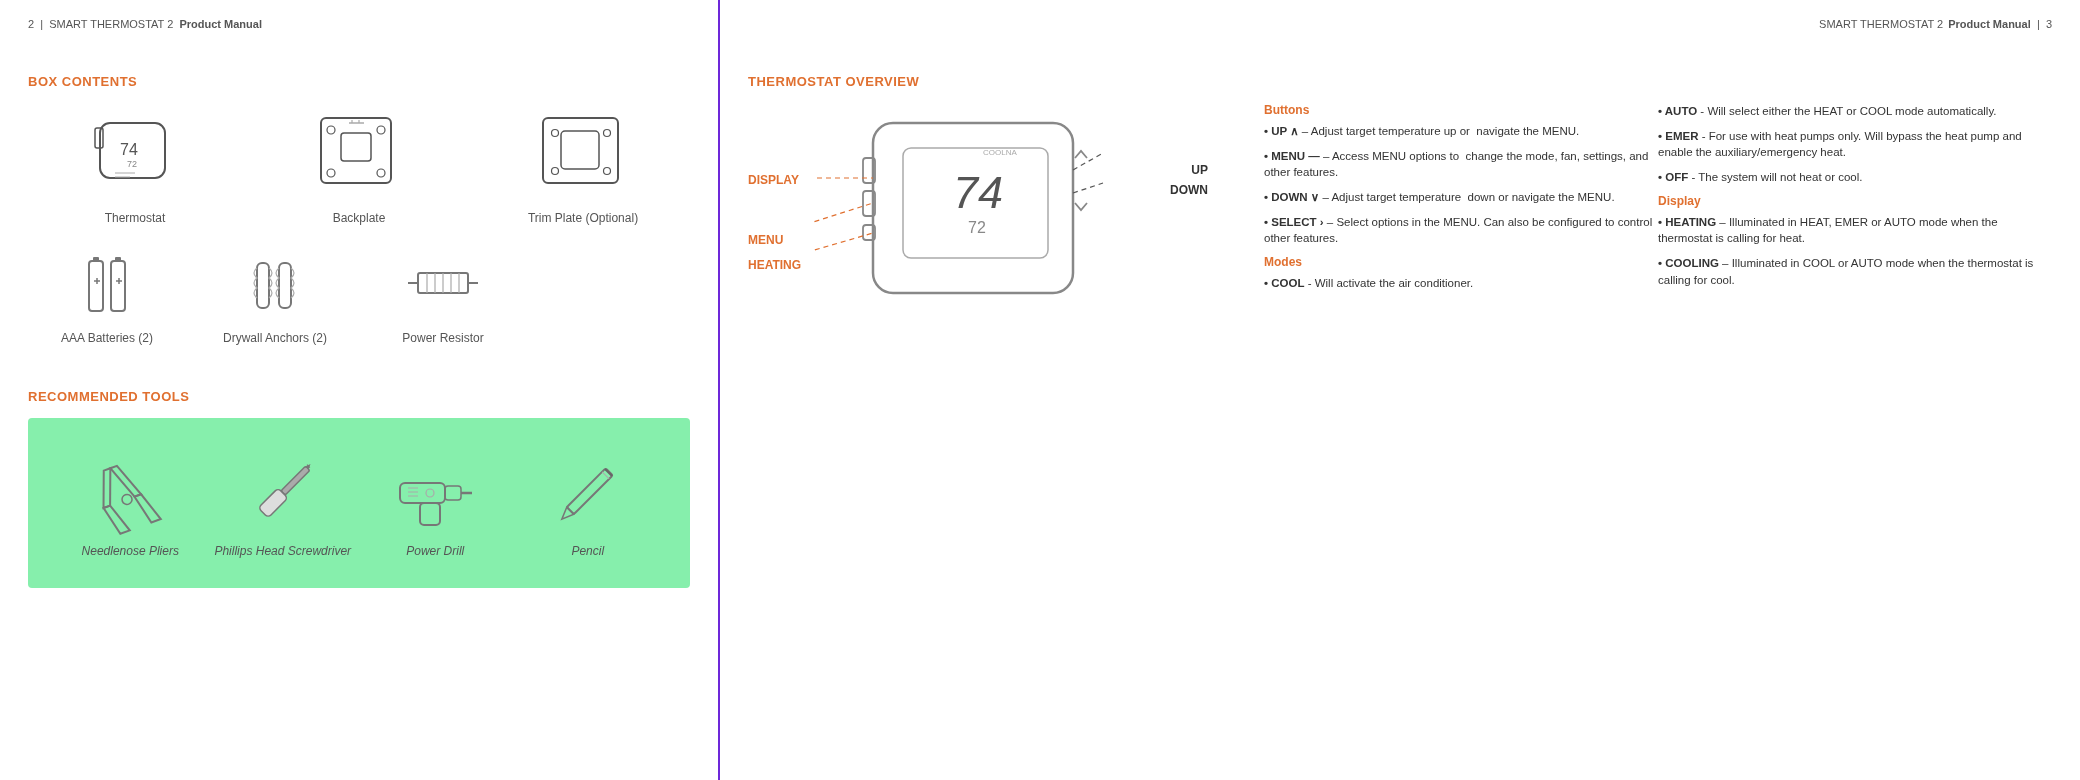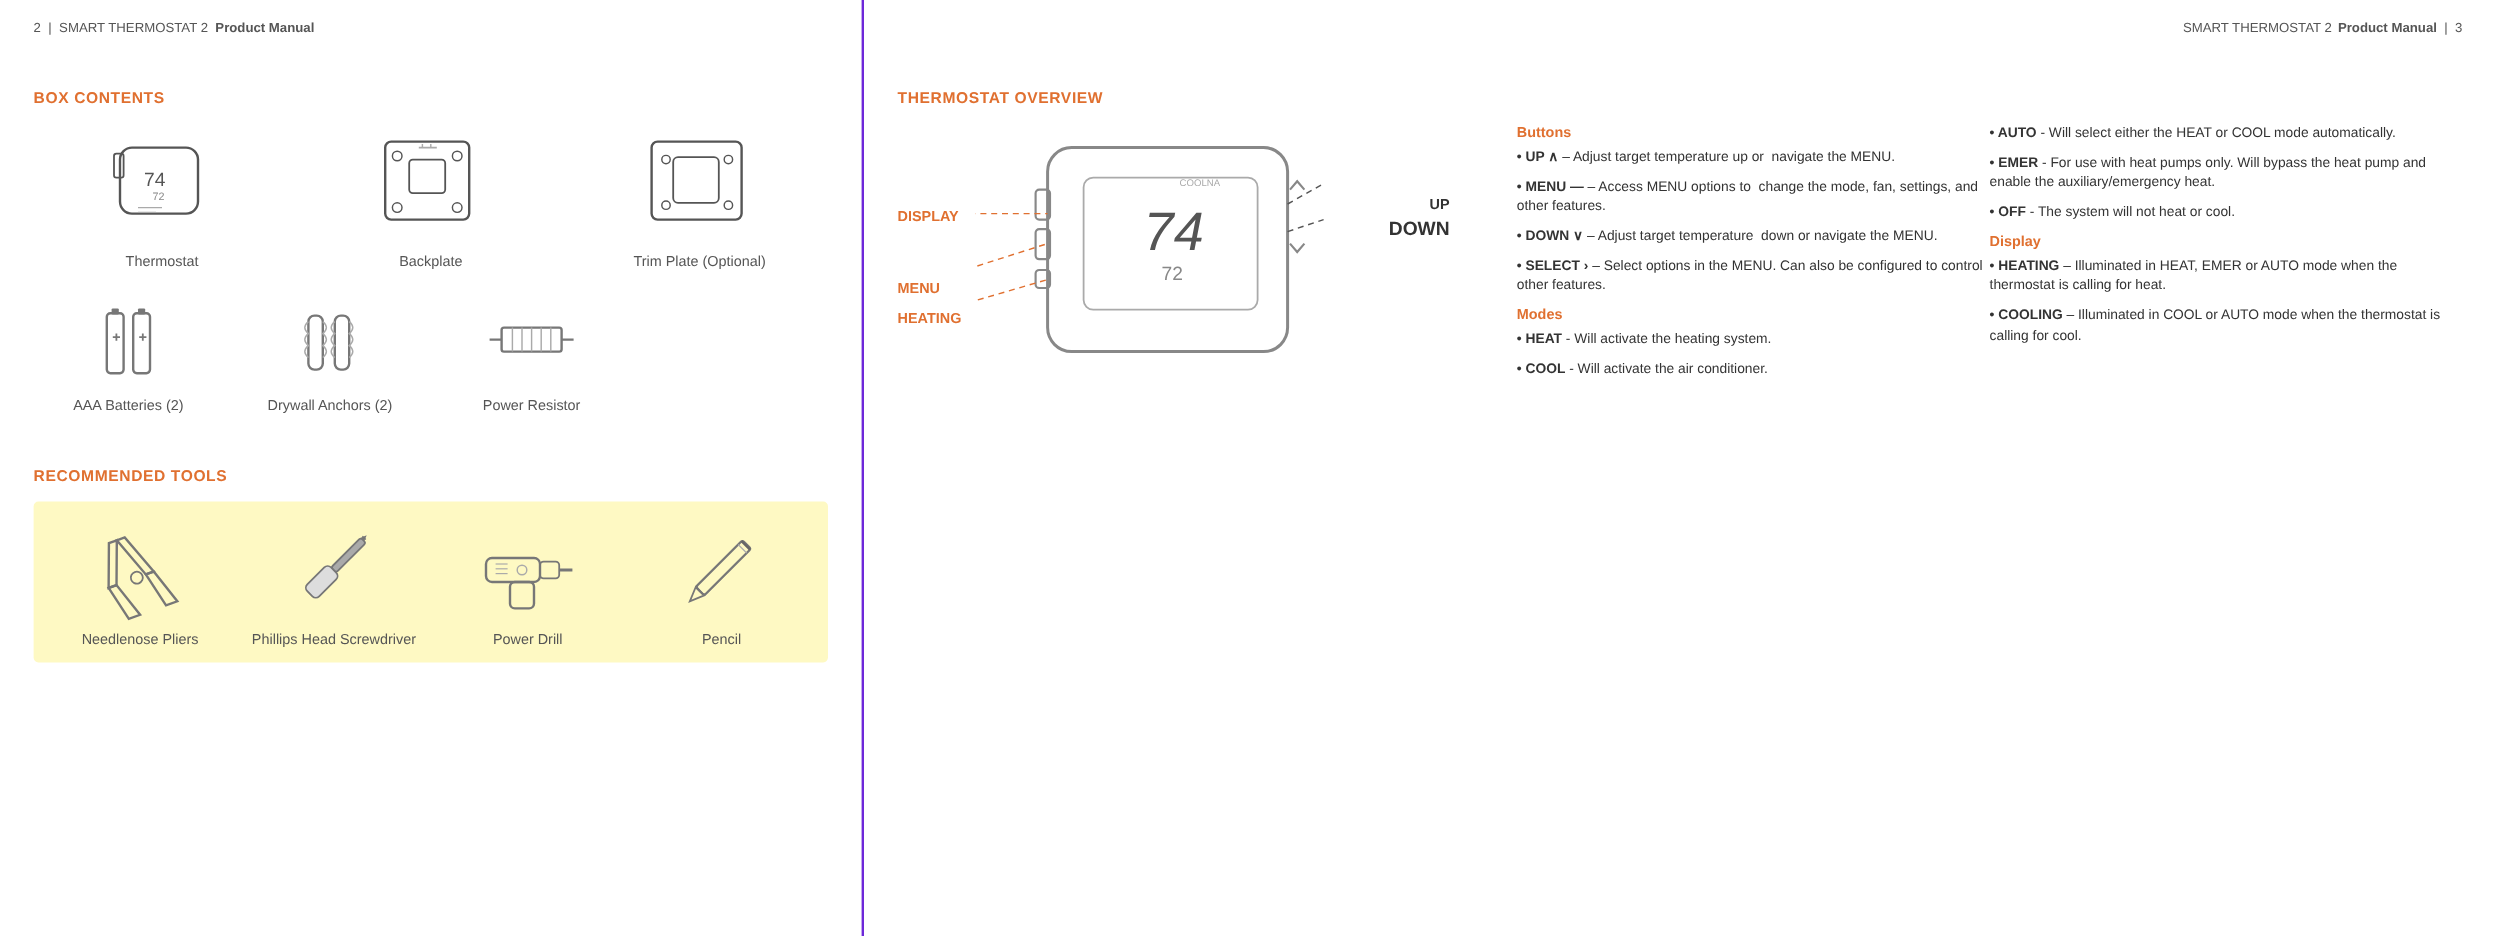--- a/index.html
+++ b/index.html
@@ -60,23 +60,24 @@
       text-align: center;
     }
     .small-items-grid {
       display: grid;
       grid-template-columns: repeat(4, 1fr);
       gap: 10px;
       margin-bottom: 18px;
     }
     
     .tools-section {
-      background: #fef9c3;
+      background: #86efac;
       border-radius: 4px;
-      padding: 12px;
+      padding: 30px;
+      font-style: italic;
     }
     .tools-grid {
       display: grid;
       grid-template-columns: repeat(4, 1fr);
       gap: 8px;
     }
     .tool-item {
       display: flex;
       flex-direction: column;
       align-items: center;
@@ -157,21 +158,21 @@
       right: 0;
       top: 60px;
       font-size: 12px;
       font-weight: bold;
       text-align: center;
     }
     .label-down {
       position: absolute;
       right: 0;
       top: 80px;
-      font-size: 16px;
+      font-size: 12px;
       font-weight: bold;
       text-align: right;
     }
     
     .content-two-col {
       display: flex;
       margin-left: 16px;
     }
     .content-col {
       flex: 1;
@@ -432,23 +433,20 @@
           </p>
           <p class="content-para">
             <strong>• DOWN ∨</strong> – Adjust target temperature&nbsp; down or navigate the MENU.
           </p>
           <p class="content-para">
             <strong>• SELECT ›</strong> – Select options in the MENU. Can also be configured to control other features.
           </p>
 
           <div class="content-subtitle">Modes</div>
           <p class="content-para">
-            <strong>• HEAT</strong> - Will activate the heating system.
-          </p>
-          <p class="content-para">
             <strong>• COOL</strong> - Will activate the air conditioner.
           </p>
         </div>
 
         <div class="content-col">
           <p class="content-para">
             <strong>• AUTO</strong> - Will select either the HEAT or COOL mode automatically.
           </p>
           <p class="content-para">
             <strong>• EMER</strong> - For use with heat pumps only. Will bypass the heat pump and enable the auxiliary/emergency heat.

